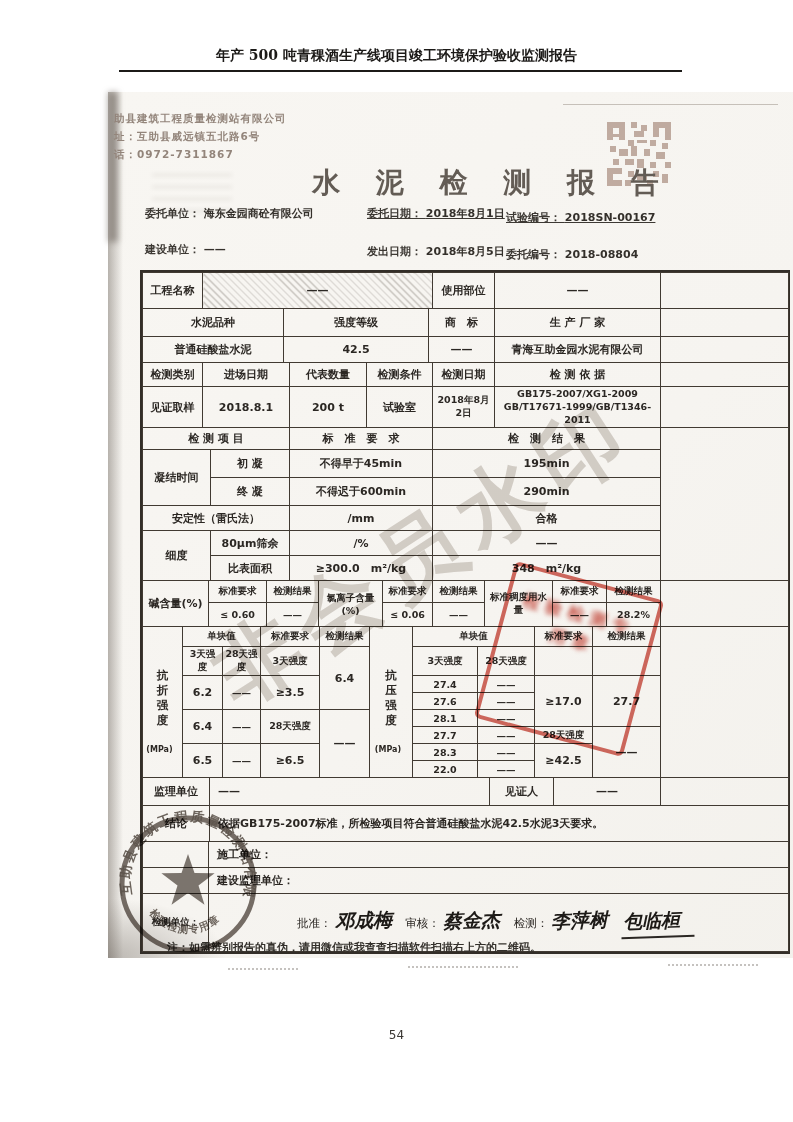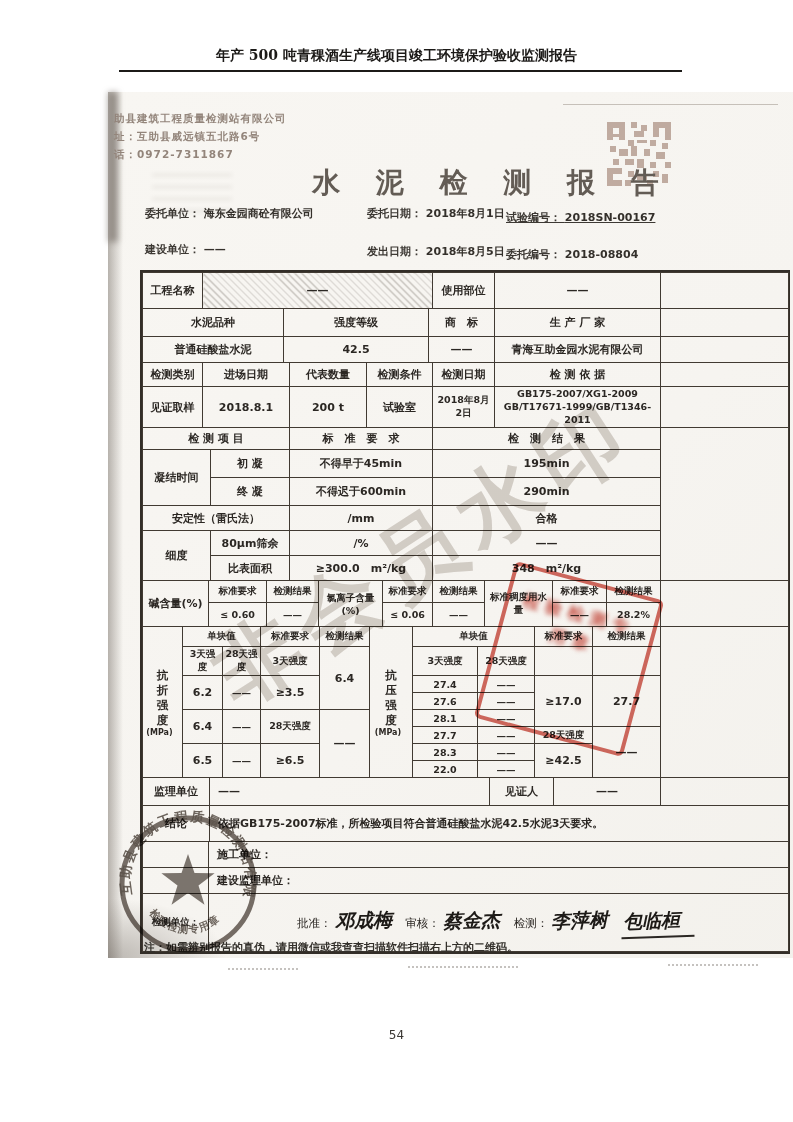--- a/index.html
+++ b/index.html
@@ -50,28 +50,28 @@
   
   #tablewrap{position:absolute;left:32px;top:178px;width:646px;border:2px solid #332e28;}
   table{border-collapse:collapse;table-layout:fixed;width:646px;margin-top:-1px;}
   table:first-child{margin-top:0;}
   td{border:1px solid #413a32;text-align:center;vertical-align:middle;
      padding:1px 2px;font-size:11px;font-weight:600;color:#2b2723;overflow:hidden;}
   td.lbl{font-weight:700;}
   td.left{text-align:left;padding-left:8px;}
   td.small{font-size:9.5px;}
   .hatch{background:repeating-linear-gradient(45deg,transparent 0 4px,rgba(116,110,102,.38) 4px 5px);}
-  .vlabel{width:14px;margin:0 auto;line-height:1.3;word-break:break-all;font-size:11.5px;font-weight:700;}
+  .vlabel{width:14px;margin:17px auto;line-height:1.3;word-break:break-all;font-size:11.5px;font-weight:700;}
   .vunit{display:block;font-size:8px;white-space:nowrap;margin-left:-6px;font-weight:600;}
   .b2{display:block;font-size:9.5px;line-height:1.35;}
   .hand{font-family:"DejaVu Serif","Liberation Serif",serif;font-style:italic;font-weight:700;
     font-size:19px;color:#1d1a17;display:inline-block;transform:rotate(-2deg);margin:0 10px 0 3px;}
   .hand.u{border-bottom:2px solid #2b2723;padding:0 14px 2px 2px;}
   .sig-label{font-size:11.5px;font-weight:400;}
-  .note-line{position:absolute;left:36px;top:848px;font-size:11px;font-weight:600;color:#33302b;}
+  .note-line{position:absolute;left:36px;top:848px;font-size:11px;font-weight:600;color:#33302b;padding-left:23px;}
 
   
   .watermark{position:absolute;left:56px;top:404px;width:520px;text-align:center;
     font-size:84px;font-weight:700;letter-spacing:12px;color:rgba(186,179,171,.55);
     transform:rotate(-33deg);white-space:nowrap;mix-blend-mode:multiply;pointer-events:none;z-index:5;}
   .red-stamp{position:absolute;left:384px;top:486px;width:146px;height:154px;
     border:4px solid rgba(197,57,44,.75);border-radius:6px;transform:rotate(15deg);
     z-index:6;mix-blend-mode:multiply;}
   .red-stamp .inner{position:absolute;left:8px;top:18px;width:126px;height:112px;
     font-size:17px;font-weight:700;color:rgba(197,57,44,.8);line-height:1.6;
@@ -136,21 +136,21 @@
       <rect x="6" y="19" width="2" height="2"></rect>
     </g>
   </svg>
 
   <div class="report-title">水 泥 检 测 报 告</div>
 
   <div class="info-item" style="left:37px;top:114px;">
     <span>委托单位：</span>
     <span class="val">海东金园商砼有限公司</span>
   </div>
-  <div class="info-item" style="left:259px;top:114px;">
+  <div class="info-item" style="left:259px;top:114px;text-decoration:underline;">
     <span>委托日期：</span>
     <span class="val">2018年8月1日</span>
   </div>
   <div class="info-item" style="left:398px;top:118px;text-decoration:underline;">
     <span>试验编号：</span>
     <span class="val">2018SN-00167</span>
   </div>
   <div class="info-item" style="left:37px;top:150px;">
     <span>建设单位：</span>
     <span class="val">——</span>

